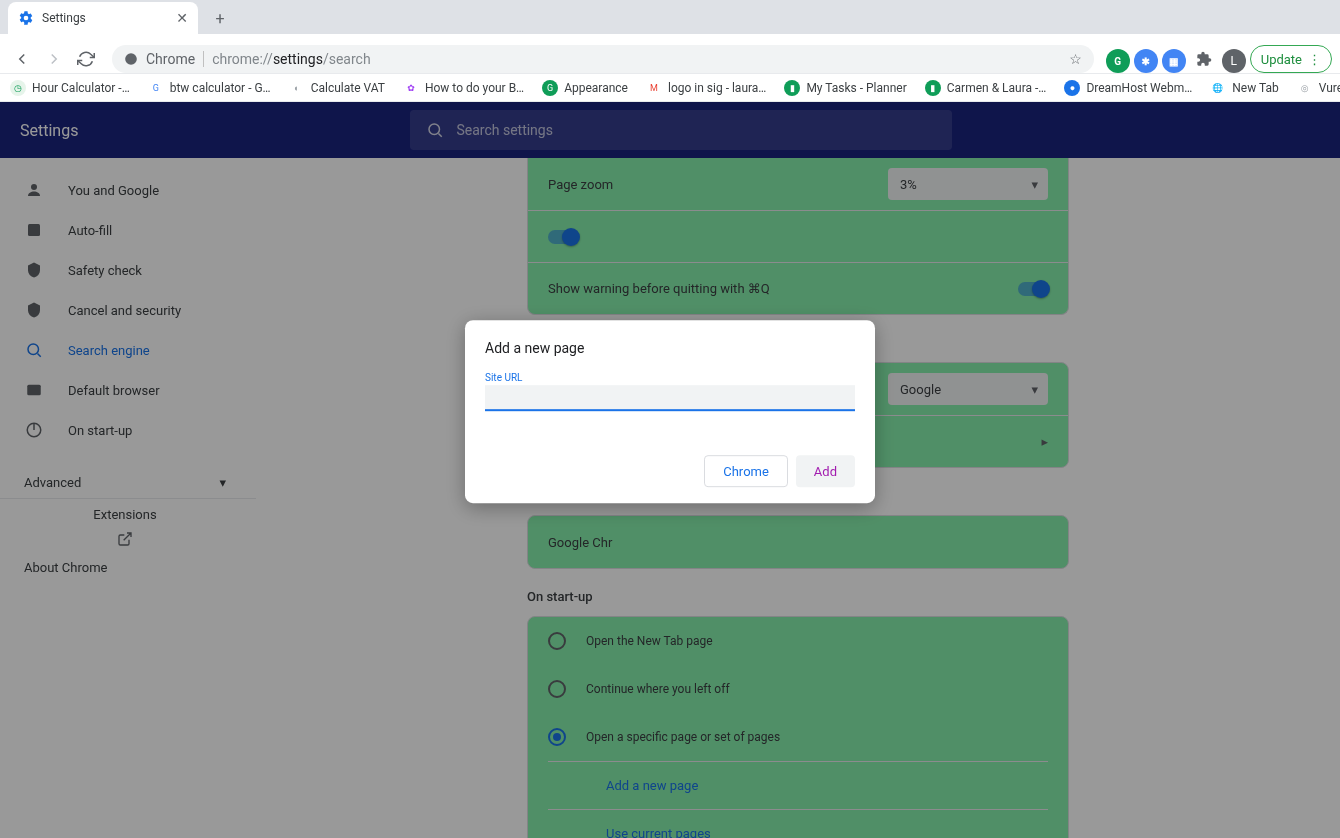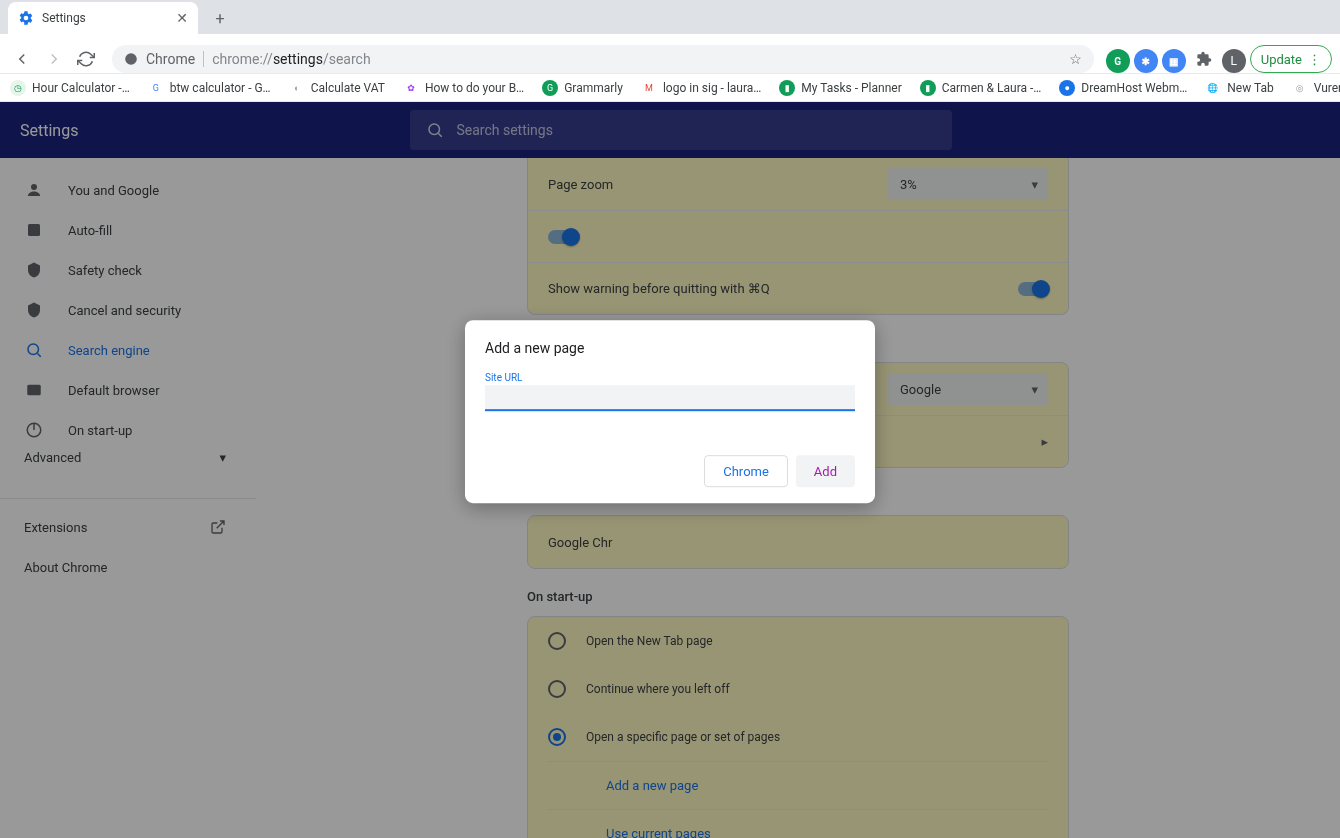--- a/index.html
+++ b/index.html
@@ -37,26 +37,26 @@
 .settings-search-wrap { margin-left: 332px; width: 542px; height: 40px; background: rgba(255,255,255,0.12); border-radius: 4px; display: flex; align-items: center; padding: 0 16px; gap: 12px; }
 .settings-search-wrap input { background: transparent; border: none; outline: none; color: #fff; font-size: 14px; flex: 1; }
 .settings-search-wrap input::placeholder { color: rgba(255,255,255,0.7); }
 
 .settings-body { display: flex; height: calc(100% - 56px); }
 .sidebar { width: 256px; padding-top: 12px; }
 .sidebar-item { height: 40px; display: flex; align-items: center; padding: 0 24px; gap: 24px; font-size: 13px; color: #3c4043; cursor: pointer; }
 .sidebar-item.active { color: #1a73e8; }
 .sidebar-item.active .side-icon { color: #1a73e8; }
 .side-icon { width: 20px; height: 20px; color: #5f6368; display: flex; align-items: center; justify-content: center; }
-.sidebar-advanced { height: 40px; display: flex; align-items: flex-start; padding: 0 24px; font-size: 13px; color: #3c4043; justify-content: space-between; padding-right: 30px; }
+.sidebar-advanced { height: 40px; display: flex; align-items: flex-end; padding: 0 24px; font-size: 13px; color: #3c4043; justify-content: space-between; padding-right: 30px; }
 .sidebar-divider { height: 1px; background: #e8eaed; margin: 8px 0; }
-.sidebar-ext { height: 40px; display: flex; align-items: center; padding: 0 24px; font-size: 13px; color: #3c4043; justify-content: space-between; padding-right: 30px; }
+.sidebar-ext { height: 40px; display: flex; align-items: center; padding: 0 24px; font-size: 13px; color: #3c4043; justify-content: space-between; padding-right: 30px; flex-direction: column; }
 
 .main-panel { flex: 1; overflow-y: auto; padding: 0 0 40px 0; }
-.section-card { width: 542px; margin: 12px auto; border: 1px solid #dadce0; border-radius: 8px; background: #fef9c3; }
+.section-card { width: 542px; margin: 12px auto; border: 1px solid #dadce0; border-radius: 8px; background: #86efac; }
 .section-heading { width: 542px; margin: 20px auto 12px; font-size: 13px; color: #3c4043; font-weight: 500; }
 .setting-row { min-height: 52px; display: flex; align-items: center; padding: 0 20px; font-size: 13px; color: #3c4043; border-top: 1px solid #e8eaed; justify-content: space-between; }
 .setting-row:first-child { border-top: none; }
 .setting-row .dropdown { background: #f1f3f4; border: none; height: 32px; min-width: 160px; padding: 0 30px 0 12px; border-radius: 4px; font-size: 13px; color: #3c4043; position: relative; display: flex; align-items: center; }
 .setting-row .dropdown::after { content: "▾"; position: absolute; right: 10px; color: #5f6368; }
 .learn-more { color: #1a73e8; }
 .toggle { width: 30px; height: 14px; background: #1a73e8; border-radius: 7px; position: relative; }
 .toggle::after { content: ""; position: absolute; right: -2px; top: -2px; width: 18px; height: 18px; background: #1a73e8; border-radius: 50%; box-shadow: 0 1px 2px rgba(0,0,0,0.3); }
 .toggle.on { background: rgba(26,115,232,0.5); }
 .chevron { color: #5f6368; }
@@ -154,21 +154,21 @@
   <div class="bookmark">
       <span class="bm-icon" style="color:#9aa0a6">◐</span>
       <span>Calculate VAT</span>
     </div>
   <div class="bookmark">
       <span class="bm-icon" style="color:#a142f4">✿</span>
       <span>How to do your B…</span>
     </div>
   <div class="bookmark">
       <span class="bm-icon" style="background:#0f9d58;color:#fff">G</span>
-      <span>Grammarly</span>
+      <span>Appearance</span>
     </div>
   <div class="bookmark">
       <span class="bm-icon" style="color:#ea4335">M</span>
       <span>logo in sig - laura…</span>
     </div>
   <div class="bookmark">
       <span class="bm-icon" style="background:#0f9d58;color:#fff">▮</span>
       <span>My Tasks - Planner</span>
     </div>
   <div class="bookmark">

